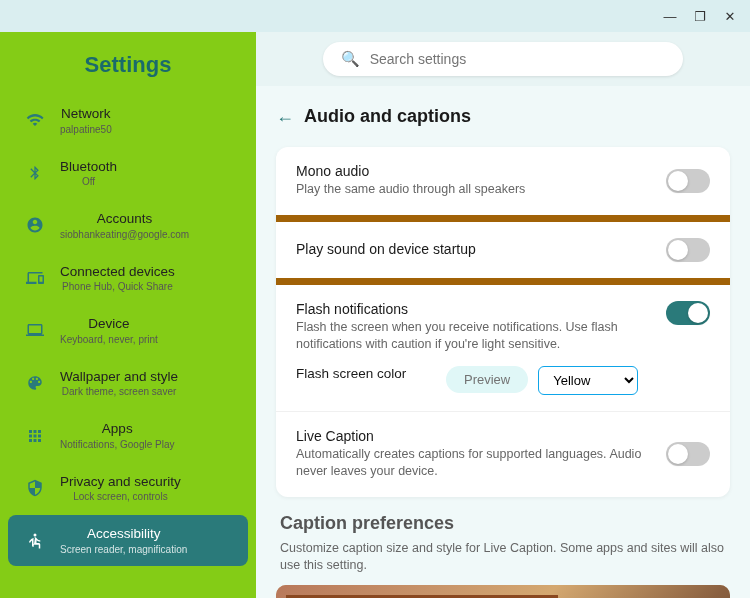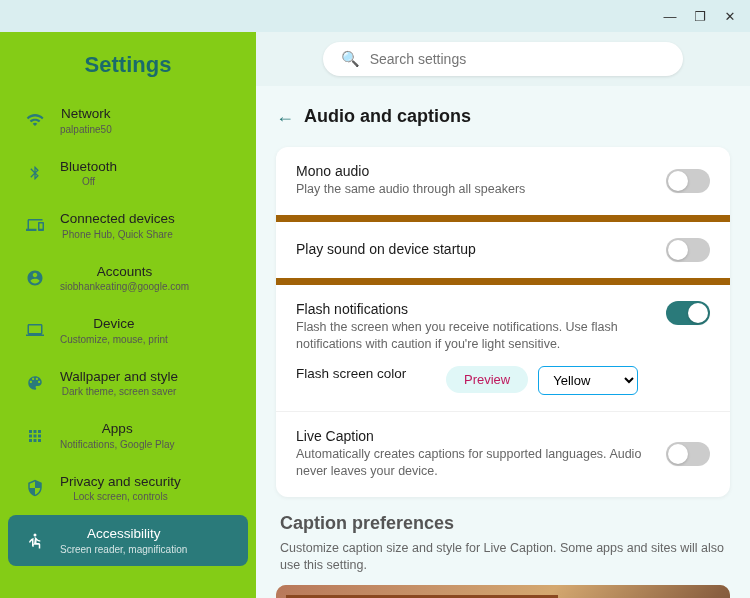--- a/index.html
+++ b/index.html
@@ -235,21 +235,21 @@
       gap: 10px;
       padding: 0 0;
     }
     .flash-label {
       font-size: 13.5px;
       color: #1a1a1a;
       min-width: 140px;
     }
     .preview-btn {
       background: #e0f7f7;
-      color: #be185d;
+      color: #737373;
       border: none;
       border-radius: 20px;
       padding: 6px 18px;
       font-size: 13px;
       font-weight: 500;
       cursor: pointer;
     }
     .color-select {
       border: 1px solid #0ea5e9;
       border-radius: 6px;
@@ -338,50 +338,50 @@
       </div>
       <div class="sidebar-text">
         <span class="sidebar-label">Bluetooth</span>
         <span class="sidebar-sublabel">Off</span>
       </div>
     </div>
 
     <div class="sidebar-item">
       <div class="sidebar-icon">
         <svg width="18" height="18" viewBox="0 0 24 24" fill="currentColor">
+          <path d="M12 2C6.48 2 2 6.48 2 12s4.48 10 10 10 10-4.48 10-10S17.52 2 12 2zm0 3c1.66 0 3 1.34 3 3s-1.34 3-3 3-3-1.34-3-3 1.34-3 3-3zm0 14.2c-2.5 0-4.71-1.28-6-3.22.03-1.99 4-3.08 6-3.08 1.99 0 5.97 1.09 6 3.08-1.29 1.94-3.5 3.22-6 3.22z"></path>
+        </svg>
+      </div>
+      <div class="sidebar-text">
+        <span class="sidebar-label">Accounts</span>
+        <span class="sidebar-sublabel">siobhankeating@google.com</span>
+      </div>
+    </div>
+
+    <div class="sidebar-item">
+      <div class="sidebar-icon">
+        <svg width="18" height="18" viewBox="0 0 24 24" fill="currentColor">
           <path d="M4 6h18V4H4c-1.1 0-2 .9-2 2v11H0v3h14v-3H4V6zm19 2h-6c-.55 0-1 .45-1 1v10c0 .55.45 1 1 1h6c.55 0 1-.45 1-1V9c0-.55-.45-1-1-1zm-1 9h-4v-7h4v7z"></path>
         </svg>
       </div>
       <div class="sidebar-text">
         <span class="sidebar-label">Connected devices</span>
         <span class="sidebar-sublabel">Phone Hub, Quick Share</span>
       </div>
     </div>
 
     <div class="sidebar-item">
       <div class="sidebar-icon">
         <svg width="18" height="18" viewBox="0 0 24 24" fill="currentColor">
-          <path d="M12 2C6.48 2 2 6.48 2 12s4.48 10 10 10 10-4.48 10-10S17.52 2 12 2zm0 3c1.66 0 3 1.34 3 3s-1.34 3-3 3-3-1.34-3-3 1.34-3 3-3zm0 14.2c-2.5 0-4.71-1.28-6-3.22.03-1.99 4-3.08 6-3.08 1.99 0 5.97 1.09 6 3.08-1.29 1.94-3.5 3.22-6 3.22z"></path>
-        </svg>
-      </div>
-      <div class="sidebar-text">
-        <span class="sidebar-label">Accounts</span>
-        <span class="sidebar-sublabel">siobhankeating@google.com</span>
-      </div>
-    </div>
-
-    <div class="sidebar-item">
-      <div class="sidebar-icon">
-        <svg width="18" height="18" viewBox="0 0 24 24" fill="currentColor">
           <path d="M20 18c1.1 0 1.99-.9 1.99-2L22 6c0-1.1-.9-2-2-2H4c-1.1 0-2 .9-2 2v10c0 1.1.9 2 2 2H0v2h24v-2h-4zM4 6h16v10H4V6z"></path>
         </svg>
       </div>
       <div class="sidebar-text">
         <span class="sidebar-label">Device</span>
-        <span class="sidebar-sublabel">Customize, mouse, print</span>
+        <span class="sidebar-sublabel">Keyboard, never, print</span>
       </div>
     </div>
 
     <div class="sidebar-item">
       <div class="sidebar-icon">
         <svg width="18" height="18" viewBox="0 0 24 24" fill="currentColor">
           <path d="M12 3c-4.97 0-9 4.03-9 9s4.03 9 9 9c.83 0 1.5-.67 1.5-1.5 0-.39-.15-.74-.39-1.01-.23-.26-.38-.61-.38-.99 0-.83.67-1.5 1.5-1.5H16c2.76 0 5-2.24 5-5 0-4.42-4.03-8-9-8zm-5.5 9c-.83 0-1.5-.67-1.5-1.5S5.67 9 6.5 9 8 9.67 8 10.5 7.33 12 6.5 12zm3-4C8.67 8 8 7.33 8 6.5S8.67 5 9.5 5s1.5.67 1.5 1.5S10.33 8 9.5 8zm5 0c-.83 0-1.5-.67-1.5-1.5S13.67 5 14.5 5s1.5.67 1.5 1.5S15.33 8 14.5 8zm3 4c-.83 0-1.5-.67-1.5-1.5S16.67 9 17.5 9s1.5.67 1.5 1.5-.67 1.5-1.5 1.5z"></path>
         </svg>
       </div>
       <div class="sidebar-text">

